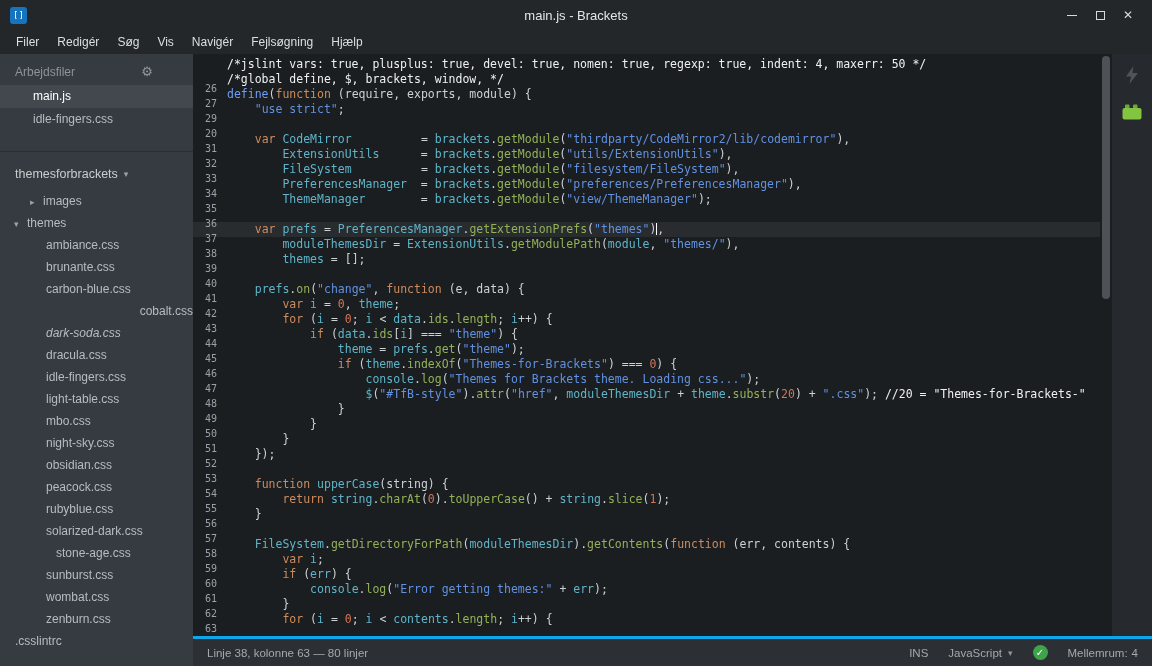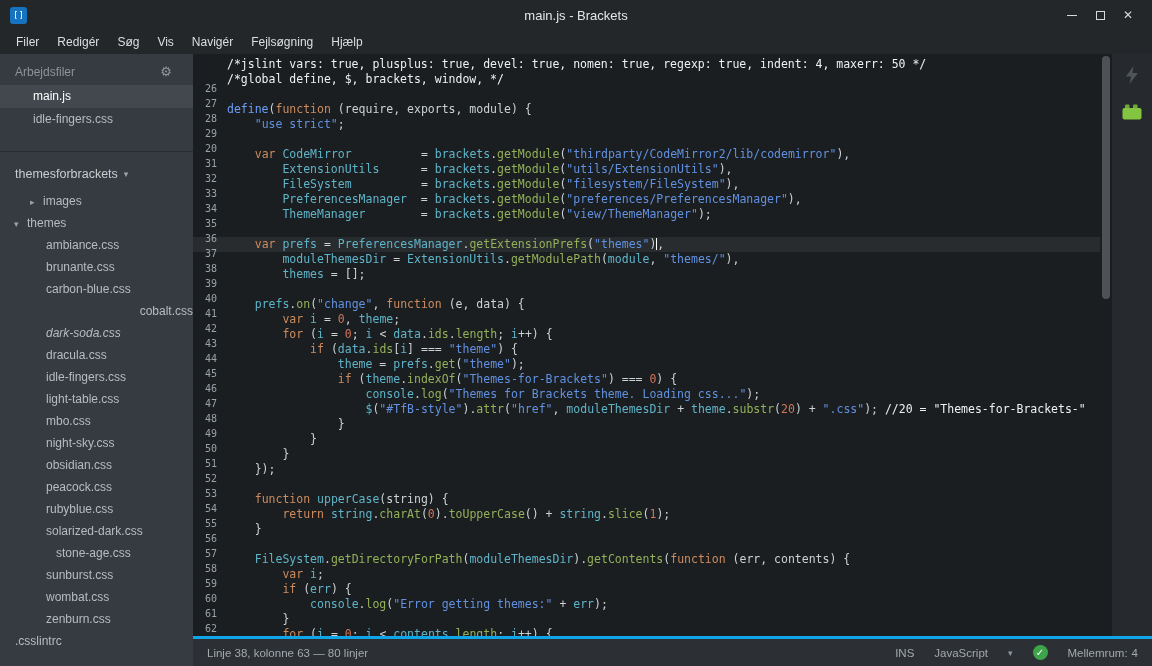--- a/index.html
+++ b/index.html
@@ -28,21 +28,21 @@
                display: flex; align-items: center; cursor: default; }
 
   
   .body-row { flex: 1; display: flex; min-height: 0; }
 
   
   .sidebar { width: 193px; flex: 0 0 193px; background: var(--sidebar-bg, #353b41);
              display: flex; flex-direction: column; font-size: 12px; color: #b7bcc1; overflow: hidden; }
   .wf-section { padding-bottom: 20px; border-bottom: 1px solid #2a2e32; }
   .wf-header { display: flex; align-items: center; justify-content: space-between;
-               padding: 10px 21px 6px 15px; color: #8d9398; font-size: 12px; }
+               padding: 10px 40px 6px 15px; color: #8d9398; font-size: 12px; }
   .gear { font-size: 13px; color: #8f969c; }
   .wf-item { height: 23px; line-height: 23px; padding-left: 33px; white-space: nowrap;
              overflow: hidden; cursor: default; }
   .wf-item.active { background: var(--sidebar-active-bg, #42484d); color: #ffffff; }
   .project-header { padding: 15px 15px 9px 15px; color: #c9cdd0; font-size: 12.5px;
                     display: flex; align-items: center; gap: 6px; cursor: default; }
   .project-caret { font-size: 9px; color: #9aa1a7; }
   .tree { flex: 1; overflow: hidden; }
   .tree-item { height: 22px; line-height: 22px; white-space: nowrap; overflow: hidden; cursor: default; }
   .tree-arrow { display: inline-block; width: 13px; color: #9aa1a7; font-size: 9px; }
@@ -76,21 +76,21 @@
   
   .toolbar { flex: 0 0 40px; background: var(--toolbar-bg, #26292d); display: flex;
              flex-direction: column; align-items: center; padding-top: 9px; gap: 13px; }
   .tool-btn { width: 24px; height: 24px; display: flex; align-items: center; justify-content: center; }
 
   
   .statusbar { flex: 0 0 30px; background: var(--statusbar-bg, #2c3034); border-top: 3px solid #0ea5e9;
                display: flex; align-items: center; padding: 0 14px; font-size: 11.5px; color: #a4a9ae; }
   .sb-left { flex: 1; }
   .sb-right { display: flex; align-items: center; gap: 20px; }
-  .sb-lang { display: flex; align-items: center; gap: 20px; }
+  .sb-lang { display: flex; align-items: center; gap: 6px; }
   .sb-caret { font-size: 9px; color: #8e959b; }
   .sb-check { width: 15px; height: 15px; border-radius: 50%; background: var(--lint-ok-green, #3ea44a);
               color: #fff; font-size: 10px; display: flex; align-items: center; justify-content: center; }
   .sb-spacing { display: flex; gap: 4px; }
 </style>
 </head>
 <body>
 
 <div class="window">
 
@@ -161,21 +161,20 @@
           <div class="tree-item" style="padding-left: 15px;">.csslintrc</div>
         </div>
     </div>
 
     <div class="main-col">
       <div class="editor-row">
         <div class="editor">
           <div class="code-lines">
               <div class="line"><span class="ln">26</span><span class="code"><span class="tk-c">/*jslint vars: true, plusplus: true, devel: true, nomen: true, regexp: true, indent: 4, maxerr: 50 */</span></span></div>
               <div class="line"><span class="ln">27</span><span class="code"><span class="tk-c">/*global define, $, brackets, window, */</span></span></div>
-              <div class="line"><span class="ln">28</span><span class="code"></span></div>
               <div class="line"><span class="ln">29</span><span class="code"><span class="tk-d">define</span><span class="tk-p">(</span><span class="tk-k">function</span><span class="tk-p"> (require, exports, module) {</span></span></div>
               <div class="line"><span class="ln">20</span><span class="code"><span class="tk-p">    </span><span class="tk-s">"use strict"</span><span class="tk-p">;</span></span></div>
               <div class="line"><span class="ln">31</span><span class="code"></span></div>
               <div class="line"><span class="ln">32</span><span class="code"><span class="tk-p">    </span><span class="tk-k">var</span><span class="tk-p"> </span><span class="tk-v">CodeMirror</span><span class="tk-p">          = </span><span class="tk-v">brackets</span><span class="tk-p">.</span><span class="tk-f">getModule</span><span class="tk-p">(</span><span class="tk-s">"thirdparty/CodeMirror2/lib/codemirror"</span><span class="tk-p">),</span></span></div>
               <div class="line"><span class="ln">33</span><span class="code"><span class="tk-p">        </span><span class="tk-v">ExtensionUtils</span><span class="tk-p">      = </span><span class="tk-v">brackets</span><span class="tk-p">.</span><span class="tk-f">getModule</span><span class="tk-p">(</span><span class="tk-s">"utils/ExtensionUtils"</span><span class="tk-p">),</span></span></div>
               <div class="line"><span class="ln">34</span><span class="code"><span class="tk-p">        </span><span class="tk-v">FileSystem</span><span class="tk-p">          = </span><span class="tk-v">brackets</span><span class="tk-p">.</span><span class="tk-f">getModule</span><span class="tk-p">(</span><span class="tk-s">"filesystem/FileSystem"</span><span class="tk-p">),</span></span></div>
               <div class="line"><span class="ln">35</span><span class="code"><span class="tk-p">        </span><span class="tk-v">PreferencesManager</span><span class="tk-p">  = </span><span class="tk-v">brackets</span><span class="tk-p">.</span><span class="tk-f">getModule</span><span class="tk-p">(</span><span class="tk-s">"preferences/PreferencesManager"</span><span class="tk-p">),</span></span></div>
               <div class="line"><span class="ln">36</span><span class="code"><span class="tk-p">        </span><span class="tk-v">ThemeManager</span><span class="tk-p">        = </span><span class="tk-v">brackets</span><span class="tk-p">.</span><span class="tk-f">getModule</span><span class="tk-p">(</span><span class="tk-s">"view/ThemeManager"</span><span class="tk-p">);</span></span></div>
               <div class="line"><span class="ln">37</span><span class="code"></span></div>
               <div class="line active"><span class="ln">38</span><span class="code"><span class="tk-p">    </span><span class="tk-k">var</span><span class="tk-p"> </span><span class="tk-v">prefs</span><span class="tk-p"> = </span><span class="tk-v">PreferencesManager</span><span class="tk-p">.</span><span class="tk-f">getExtensionPrefs</span><span class="tk-p">(</span><span class="tk-s">"themes"</span><span class="tk-p">)</span><span class="cursor"></span><span class="tk-p">,</span></span></div>

